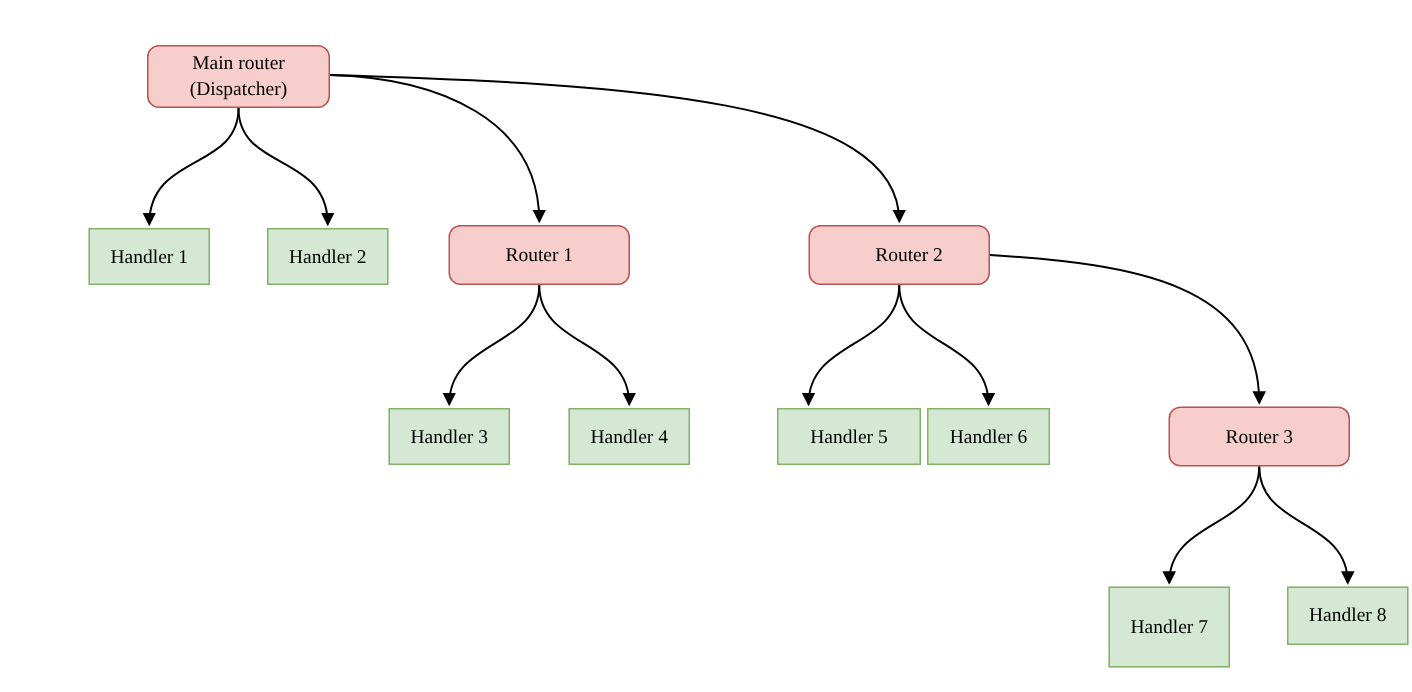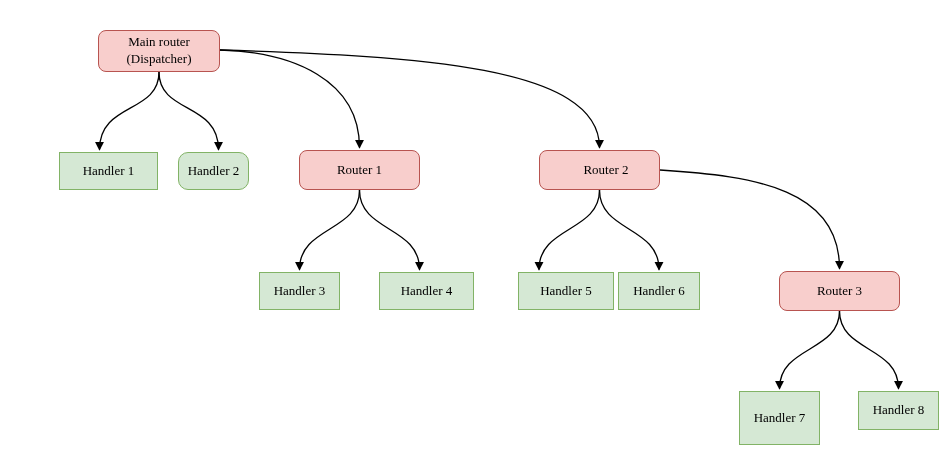--- a/index.html
+++ b/index.html
@@ -75,41 +75,41 @@
     <path class="edge" marker-end="url(#arrow)" d="M 632 170 C 730 176 811.5 190 811.5 268.5"></path>
     <path class="edge" marker-end="url(#arrow)" d="M 811.5 311 C 811.5 352 751.5 346 751.5 388.5"></path>
     <path class="edge" marker-end="url(#arrow)" d="M 811.5 311 C 811.5 352 870.5 346 870.5 388.5"></path>
   </svg>
 
   <div class="node router" style="left:70px; top:30px; width:122px; height:42px;">
     <span>Main router
 (Dispatcher)</span>
   </div>
 
-  <div class="node handler" style="left:31px; top:152px; width:99px; height:38px;">
+  <div class="node handler" style="left:31px; top:152px; width:81px; height:38px;">
     <span>Handler 1</span>
   </div>
 
-  <div class="node handler" style="left:150px; top:152px; width:71px; height:38px;border-radius:10px;">
+  <div class="node handler" style="left:150px; top:152px; width:81px; height:38px;">
     <span>Handler 2</span>
   </div>
 
   <div class="node router" style="left:271px; top:150px; width:121px; height:40px;">
     <span>Router 1</span>
   </div>
 
   <div class="node router" style="left:511px; top:150px; width:121px; height:40px;padding-left:13px;">
     <span>Router 2</span>
   </div>
 
   <div class="node handler" style="left:231px; top:272px; width:81px; height:38px;text-align:center;">
     <span>Handler 3</span>
   </div>
 
-  <div class="node handler" style="left:351px; top:272px; width:95px; height:38px;">
+  <div class="node handler" style="left:351px; top:272px; width:81px; height:38px;">
     <span>Handler 4</span>
   </div>
 
   <div class="node handler" style="left:490px; top:272px; width:96px; height:38px;">
     <span>Handler 5</span>
   </div>
 
   <div class="node handler" style="left:590px; top:272px; width:82px; height:38px;">
     <span>Handler 6</span>
   </div>

